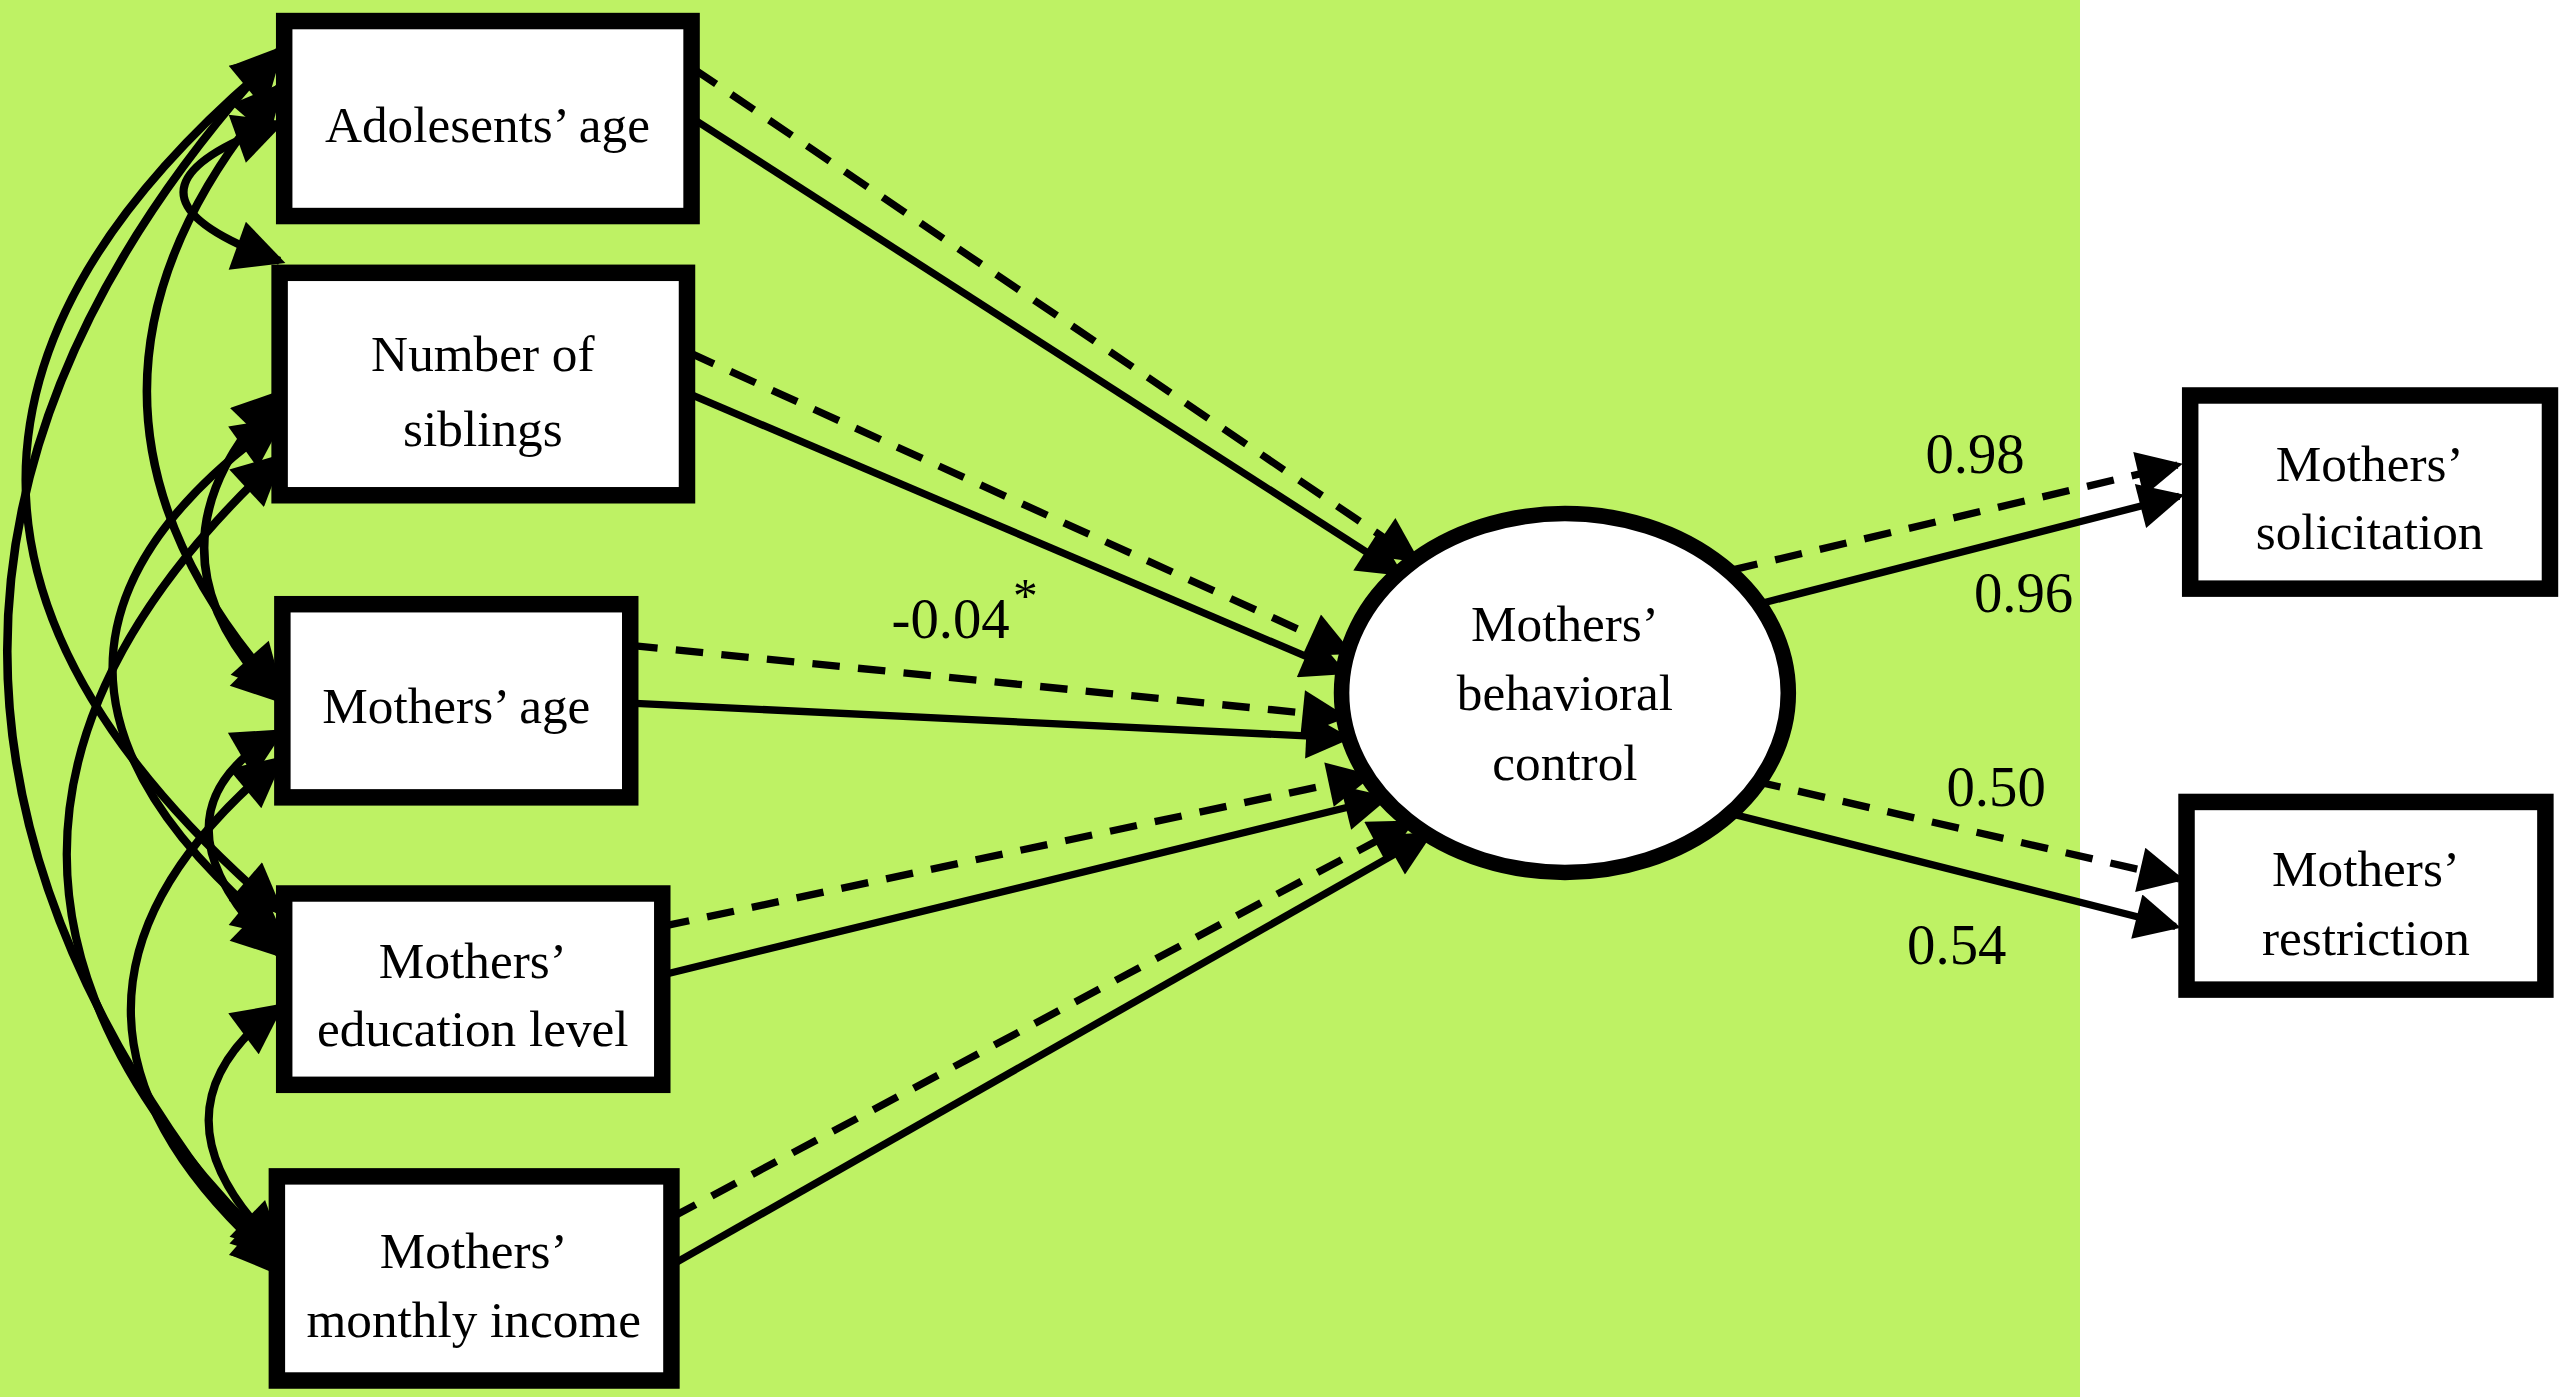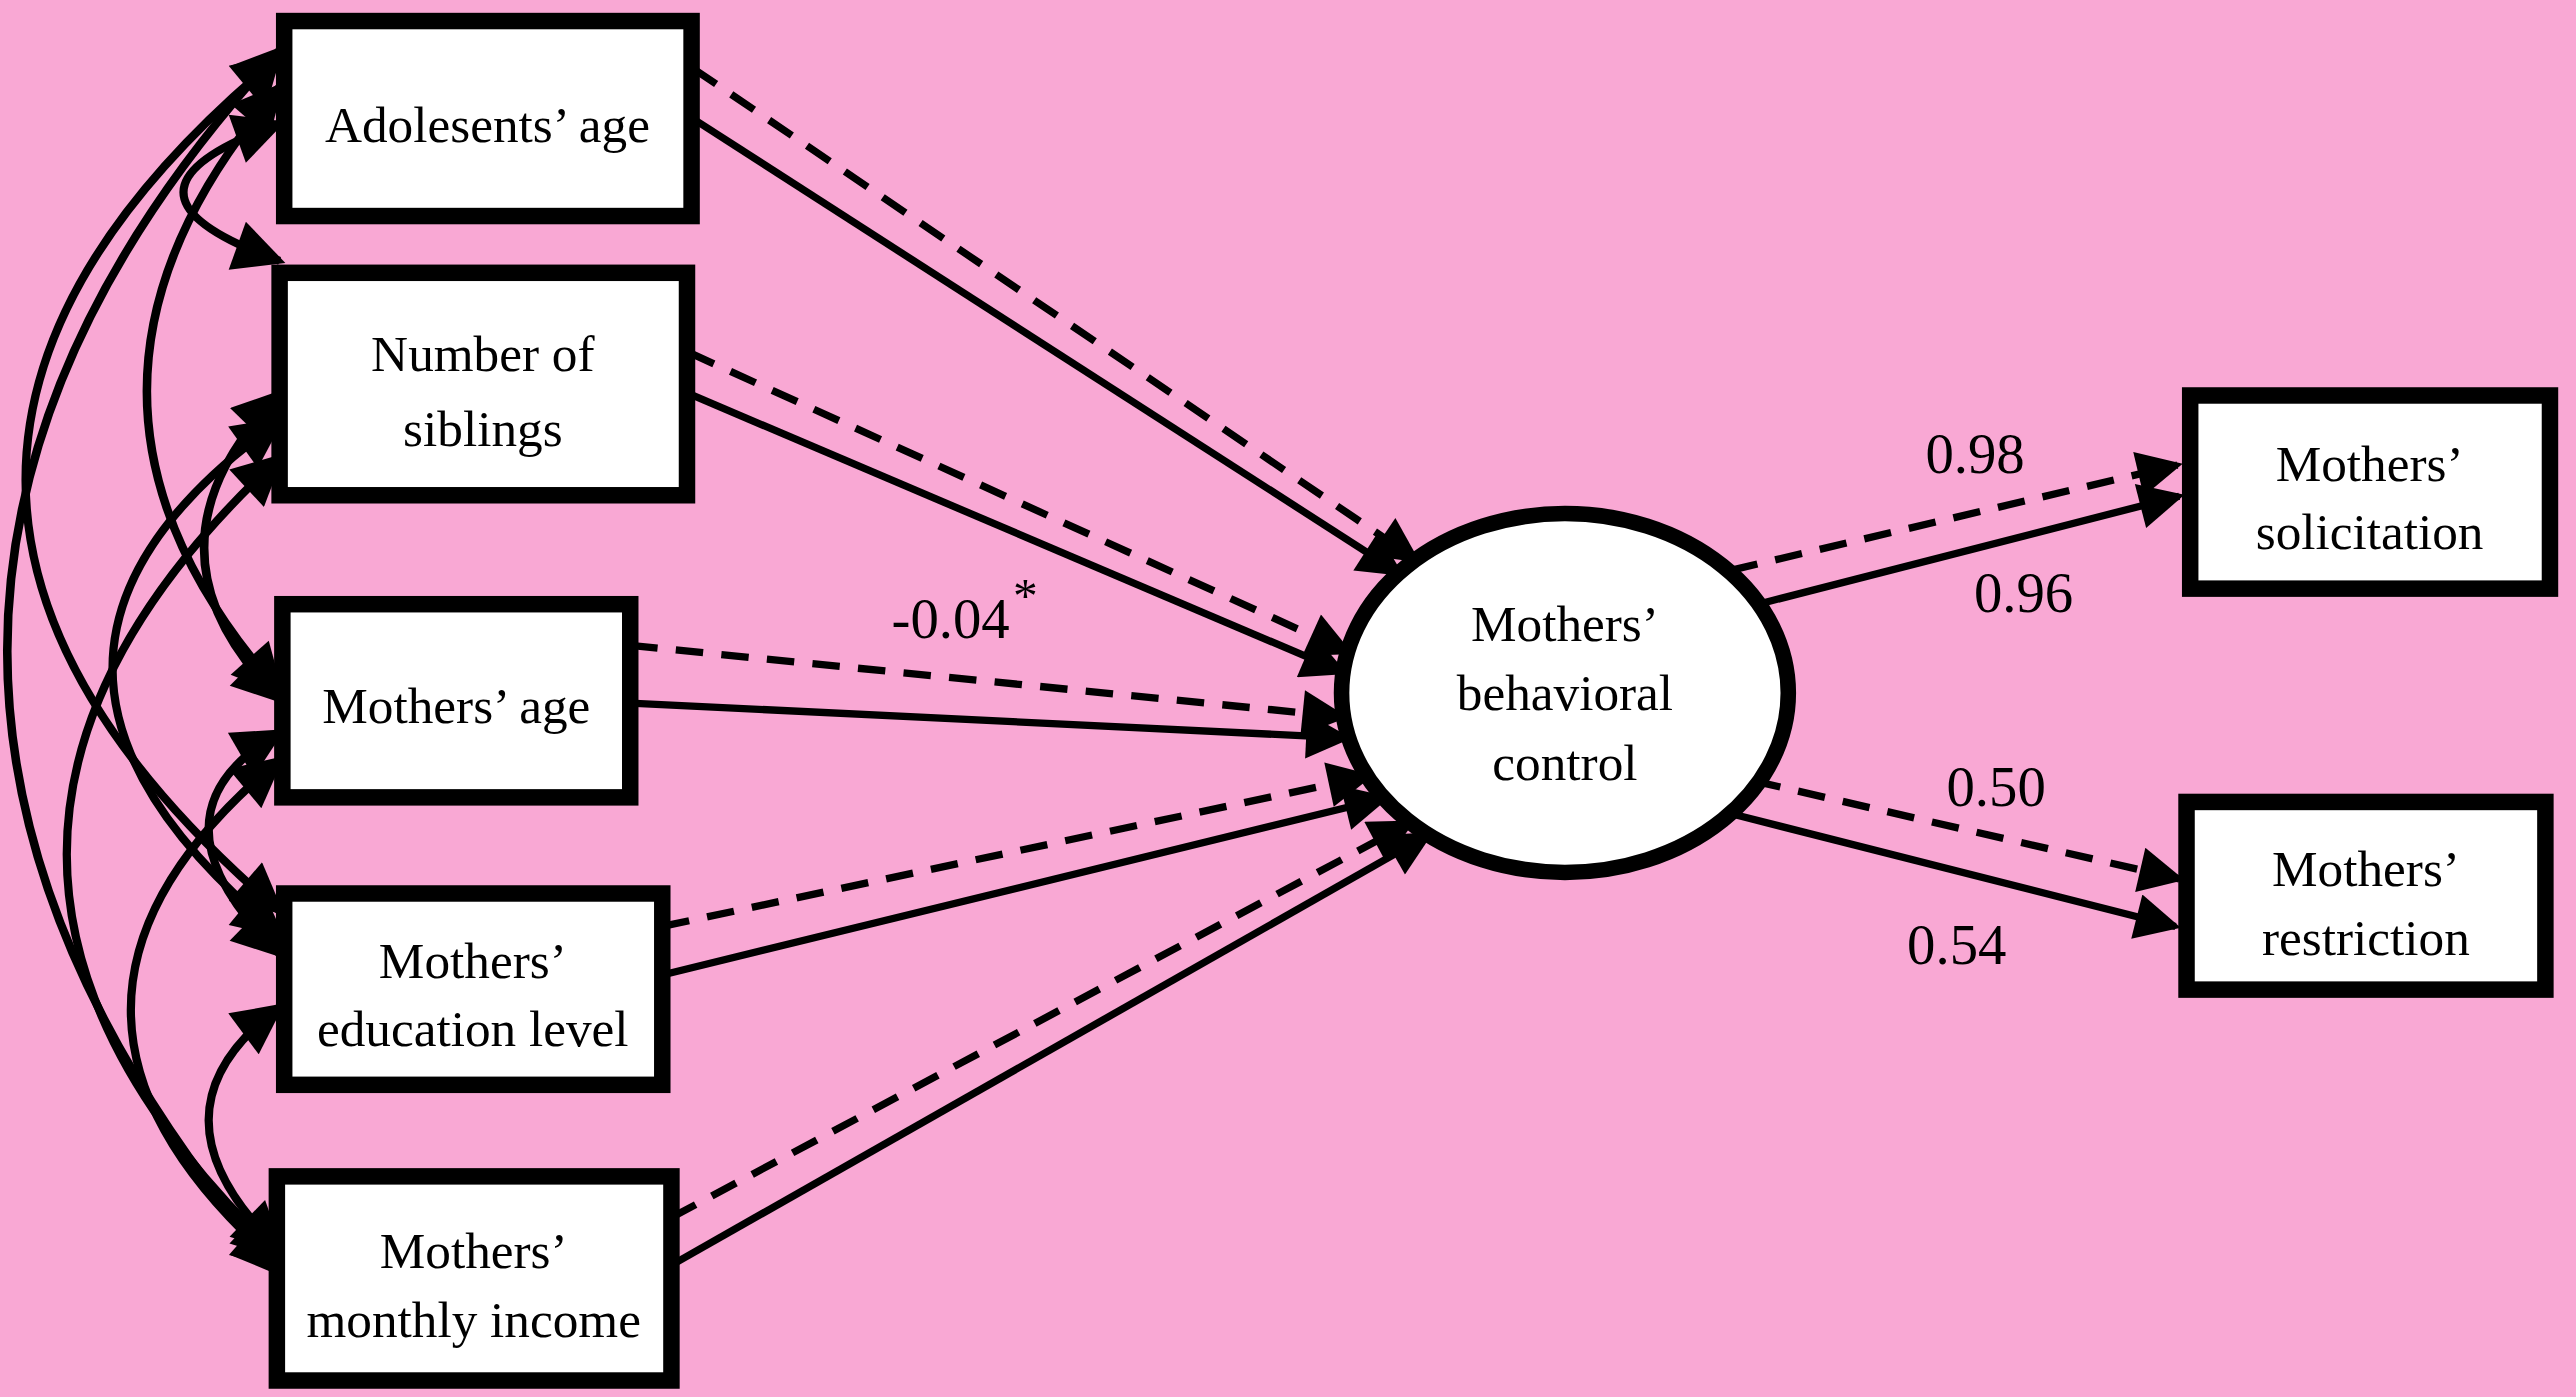--- a/index.html
+++ b/index.html
@@ -1,23 +1,23 @@
 <!DOCTYPE html>
 <html style="font-size:14.7px"><head>
 <meta charset="utf-8">
 <style>
   html, body {
     margin: 0;
     padding: 0;
     background: #ffffff;
   }
   .figure-wrap {
-    width: 2576px;
+    width: 2080px;
     height: 1397px;
-    background: #f9a8d4;
+    background: #bef264;
   }
   svg {
     display: block;
     font-family: "Liberation Serif", "DejaVu Serif", serif;
   }
   .node-box   { fill: #ffffff; stroke: #000000; stroke-width: 18; }
   .latent     { fill: #ffffff; stroke: #000000; stroke-width: 17; }
   .spath      { stroke: #000000; stroke-width: 8; fill: none; }
   .spath.dash { stroke-dasharray: 30 20; }
   .cov        { stroke: #000000; stroke-width: 9; fill: none; }

